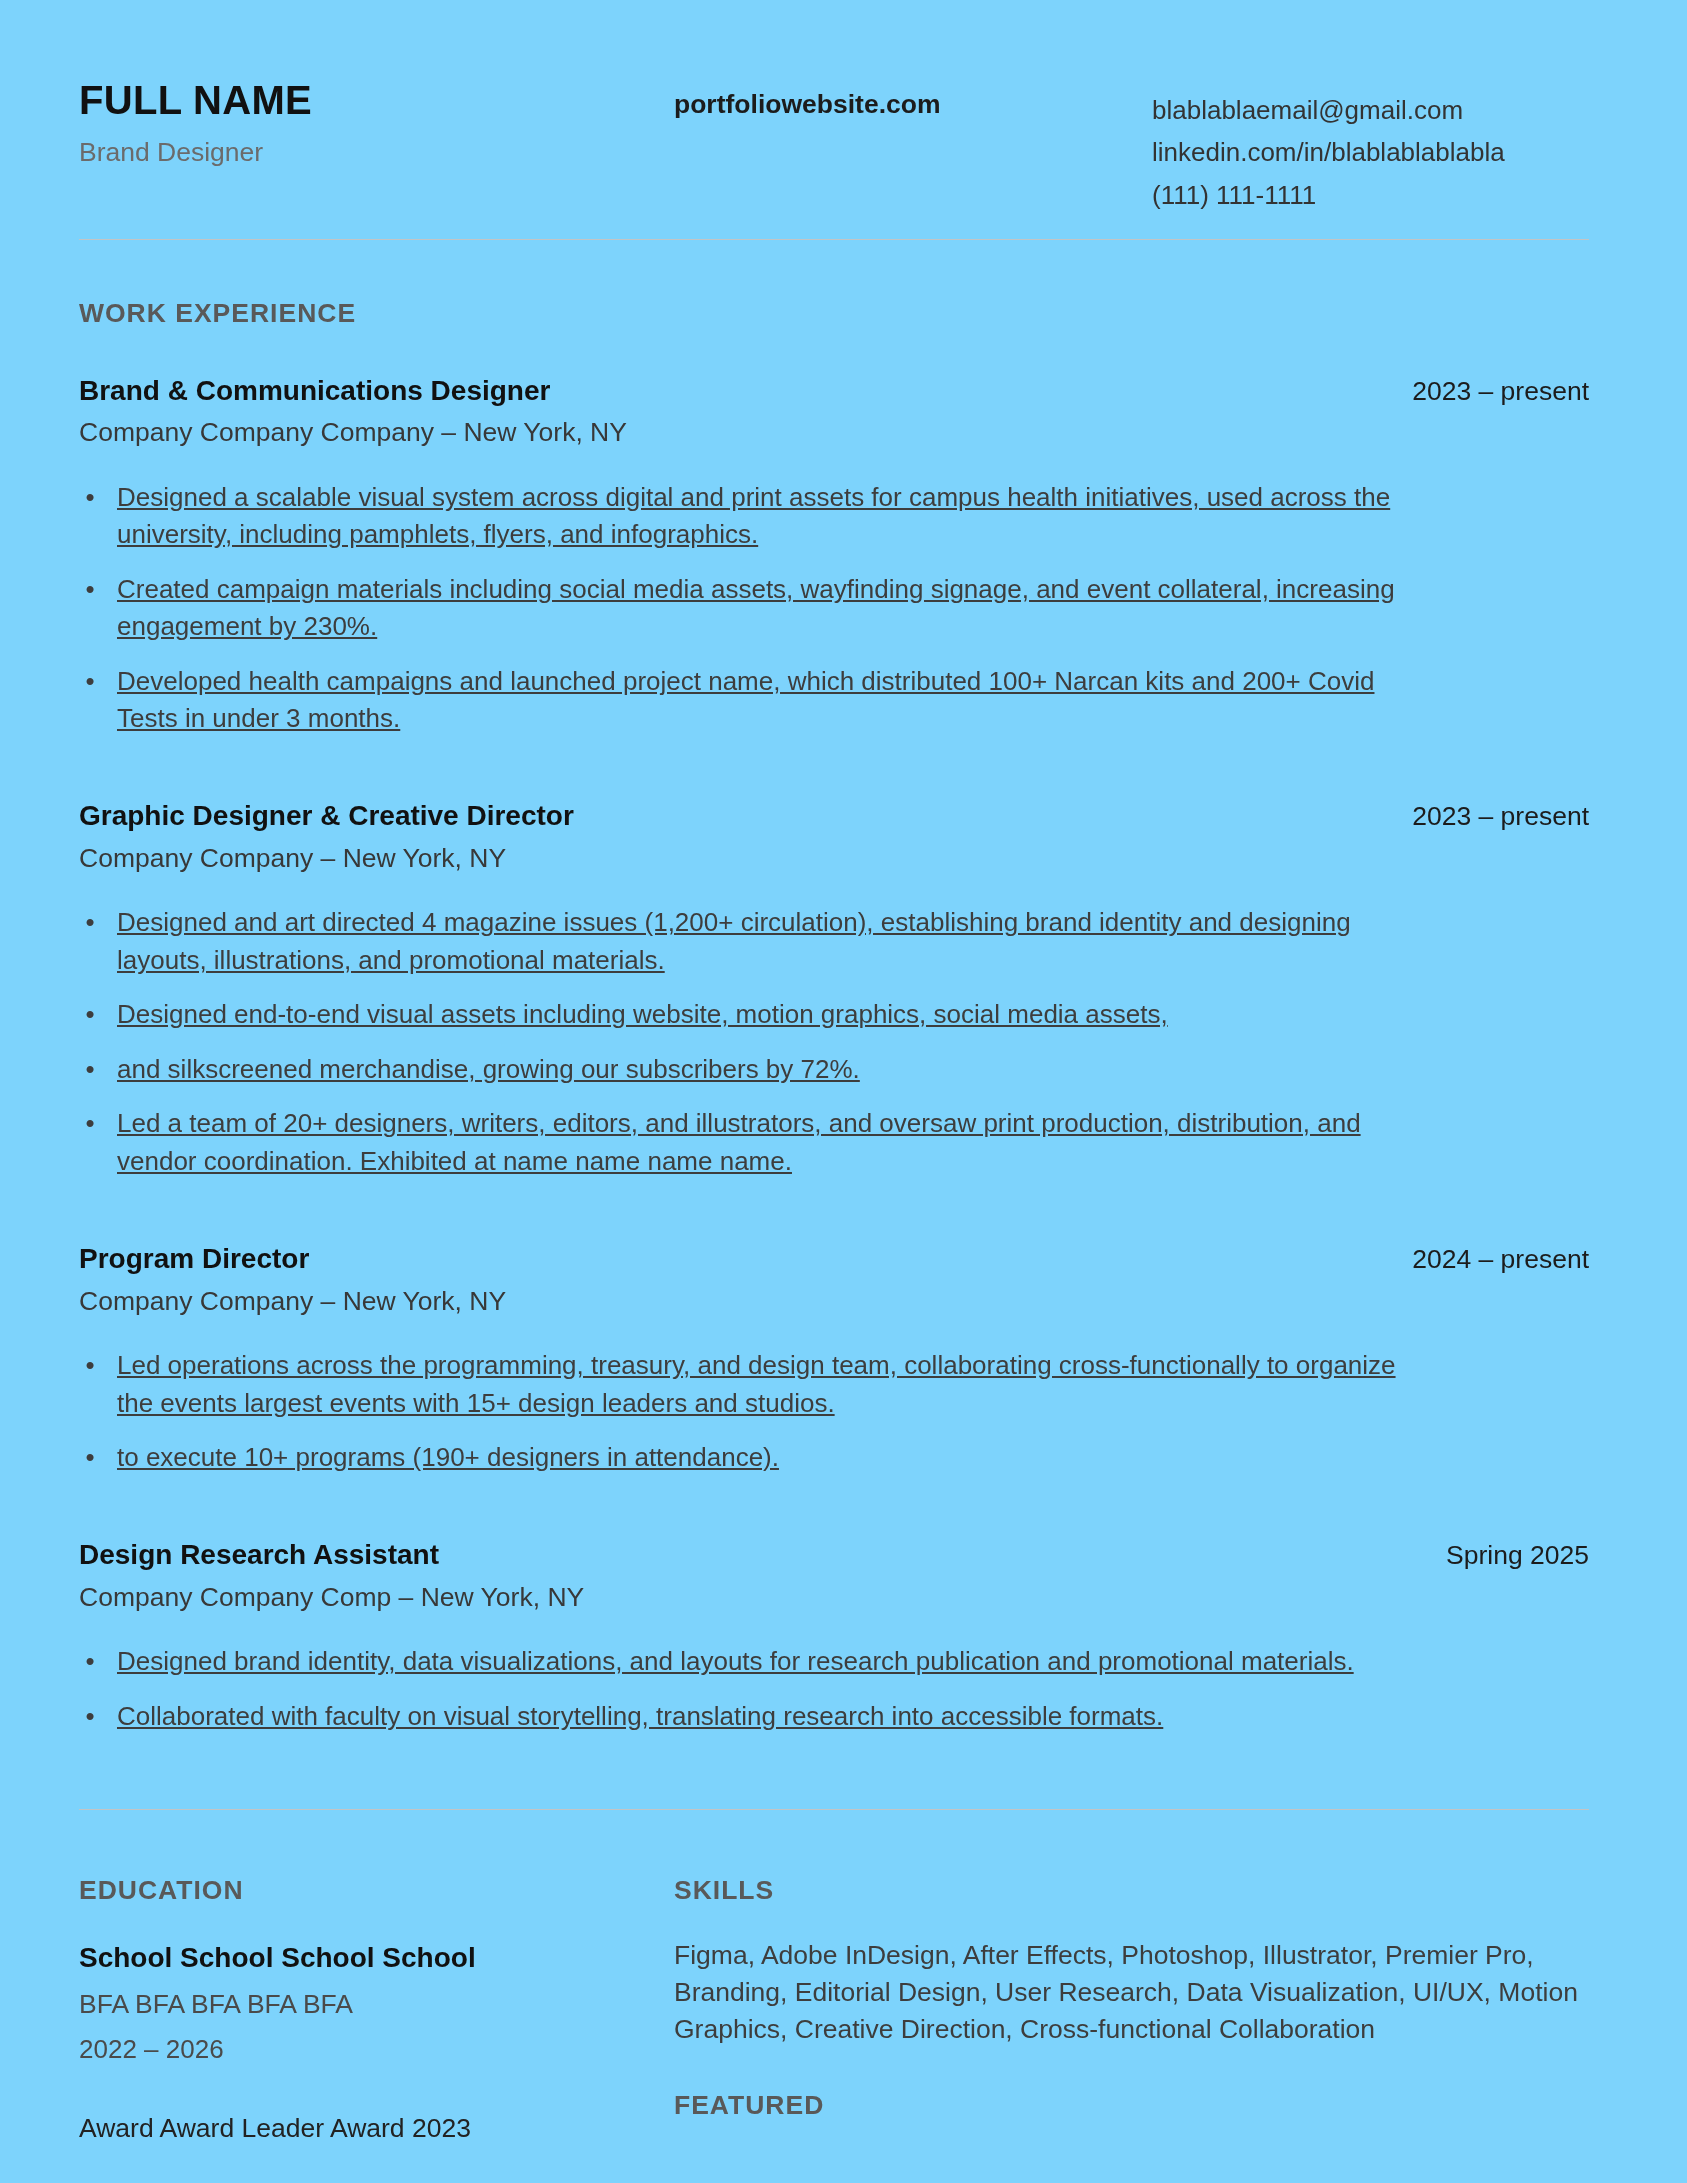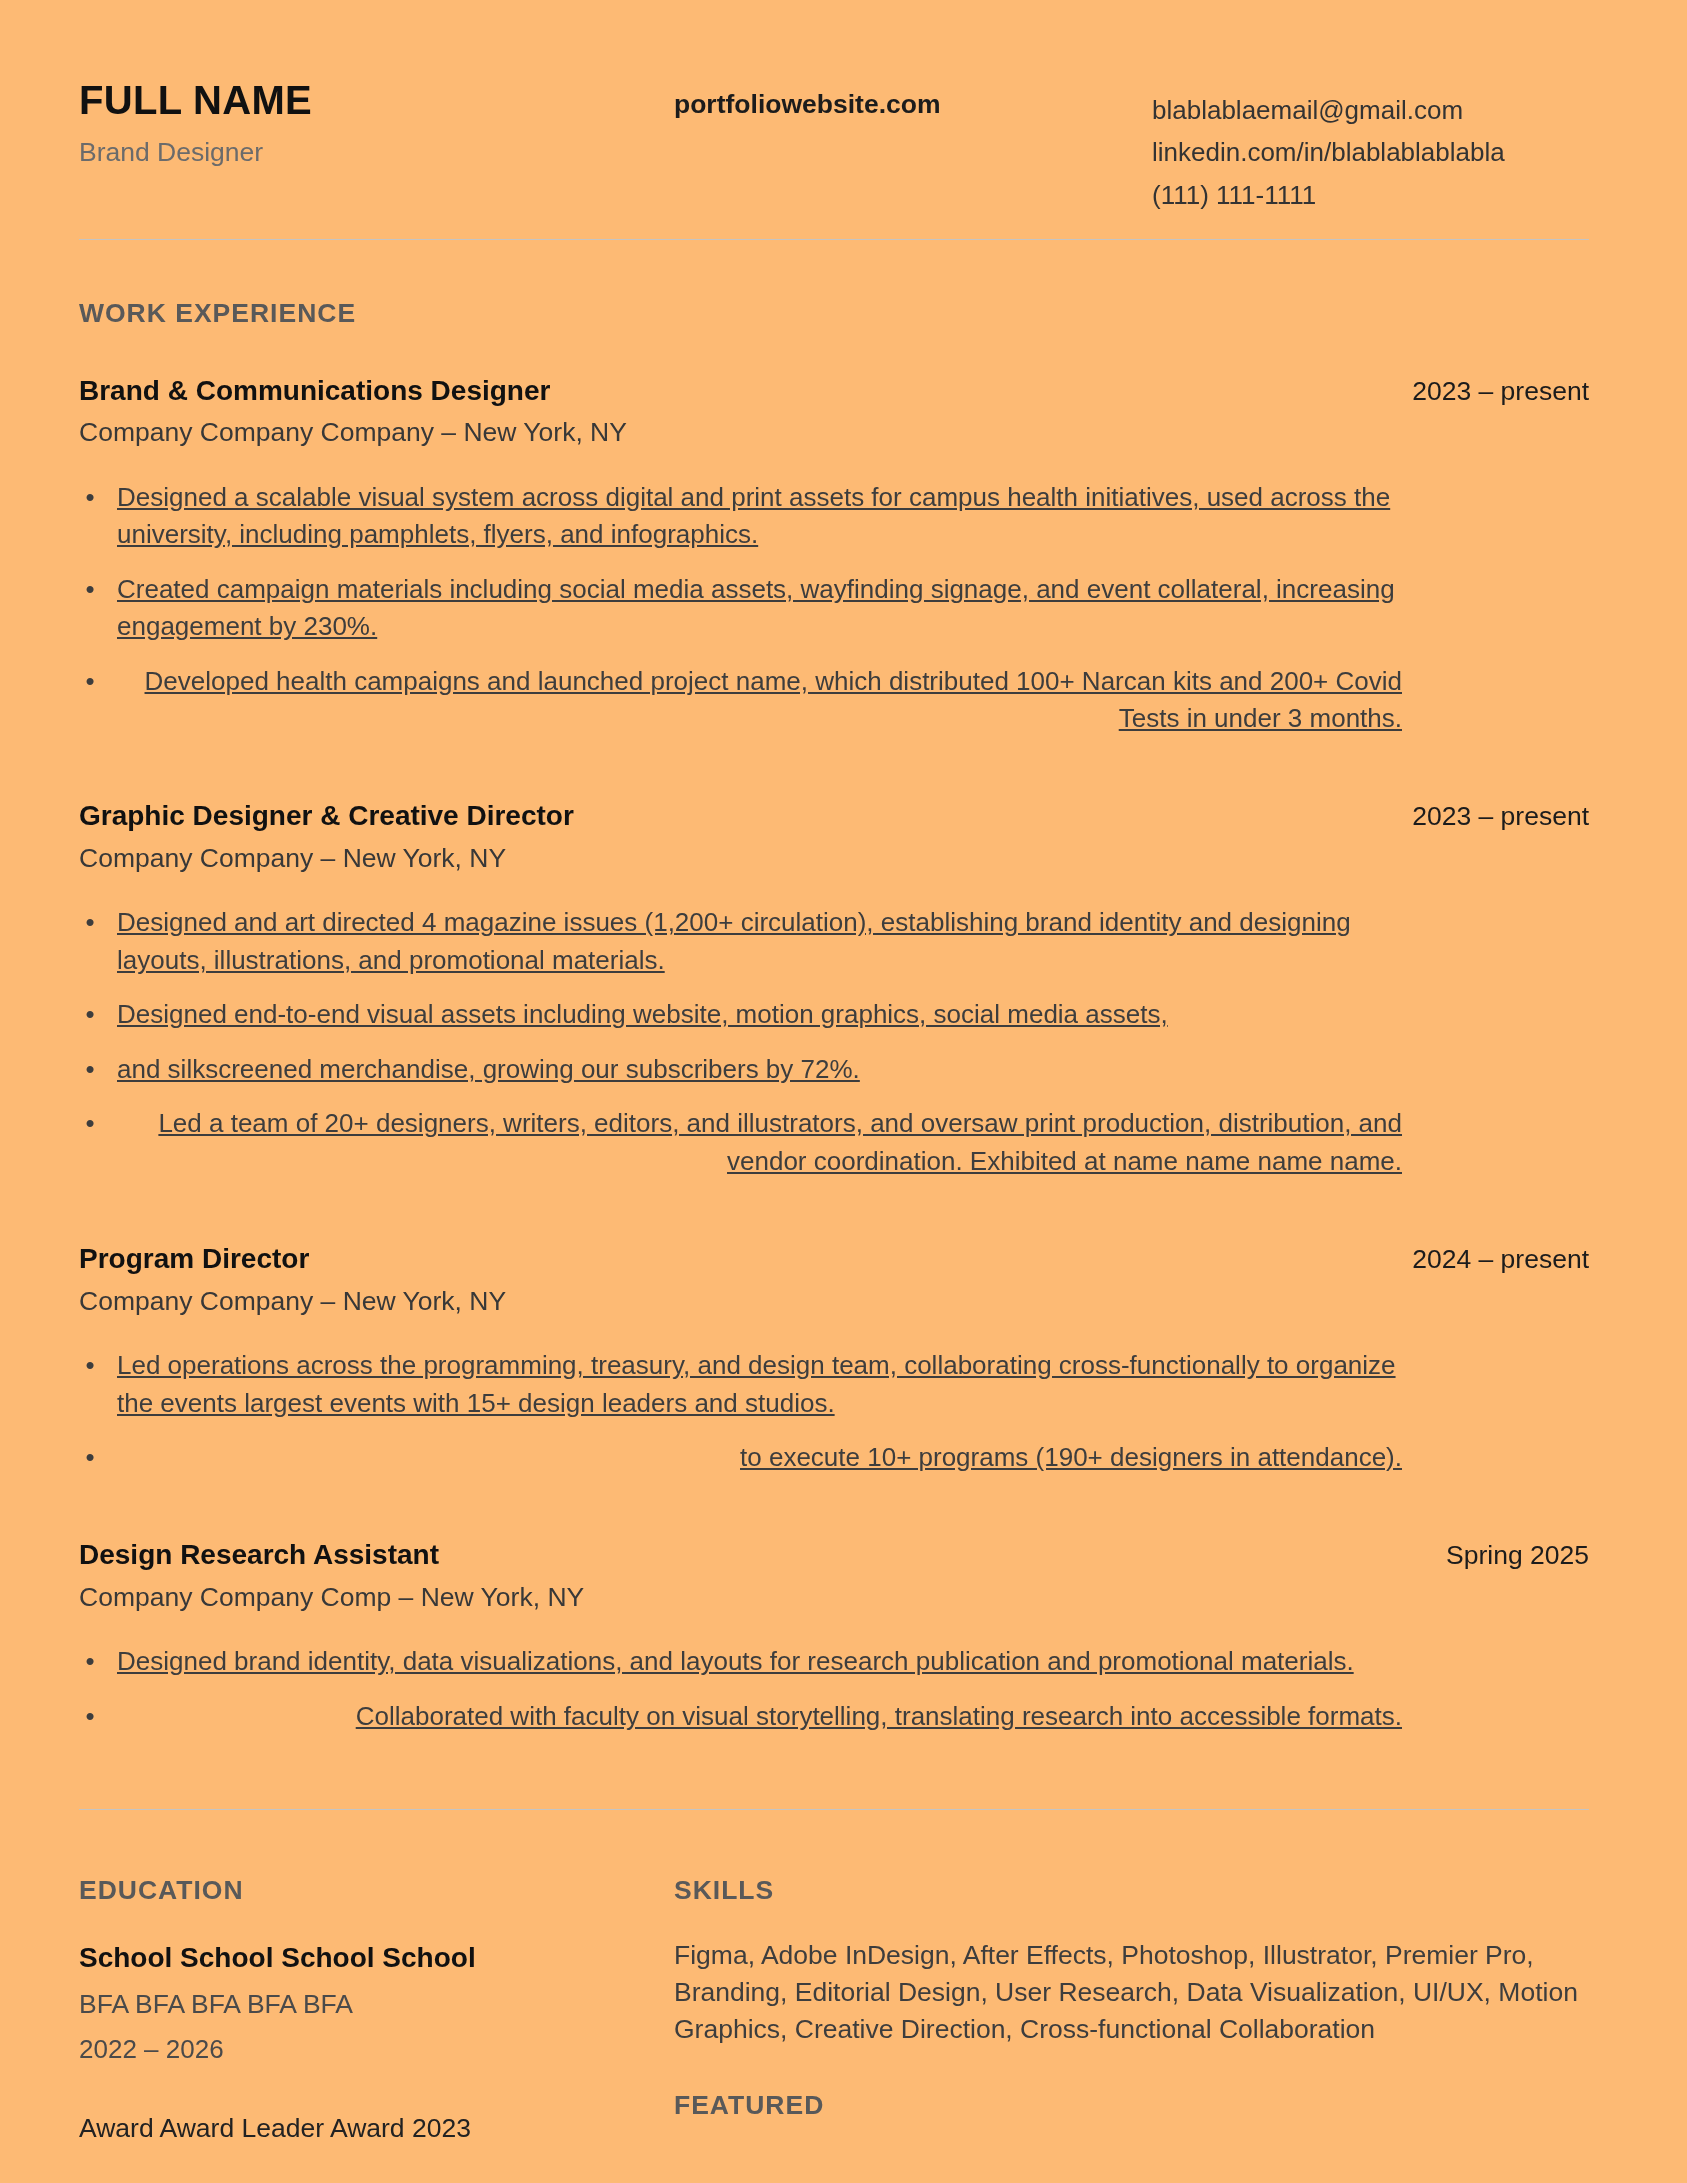--- a/index.html
+++ b/index.html
@@ -2,21 +2,21 @@
 <html style="font-size:10.6px"><head>
 <meta charset="utf-8">
 <style>
   * { margin: 0; padding: 0; box-sizing: border-box; }
   html, body { background: #ffffff; }
   body { font-family: "Liberation Sans", "DejaVu Sans", sans-serif; }
 
   .page {
     width: 1687px;
     height: 2183px;
-    background: #fdba74;
+    background: #7dd3fc;
     padding: 78px 98px 0 79px;
     position: relative;
     overflow: hidden;
     color: #3d3d3d;
   }
 
   
   .top {
     display: grid;
     grid-template-columns: 595px 478px 1fr;
@@ -101,21 +101,21 @@
   ul.bullets li {
     position: relative;
     padding-left: 38px;
     font-size: 26px;
     line-height: 1.44;
     color: #3d3d3d;
     margin-bottom: 17px;
     max-width: 1323px;
     text-decoration: underline;
   }
-  ul.bullets li:last-child { margin-bottom: 0; text-align: right; }
+  ul.bullets li:last-child { margin-bottom: 0; }
   ul.bullets li::before {
     content: "\2022";
     position: absolute;
     left: 6.6px;
     top: 0;
     color: #3d3d3d;
   }
 
   .rule-bottom { margin-top: 74px; }
 

